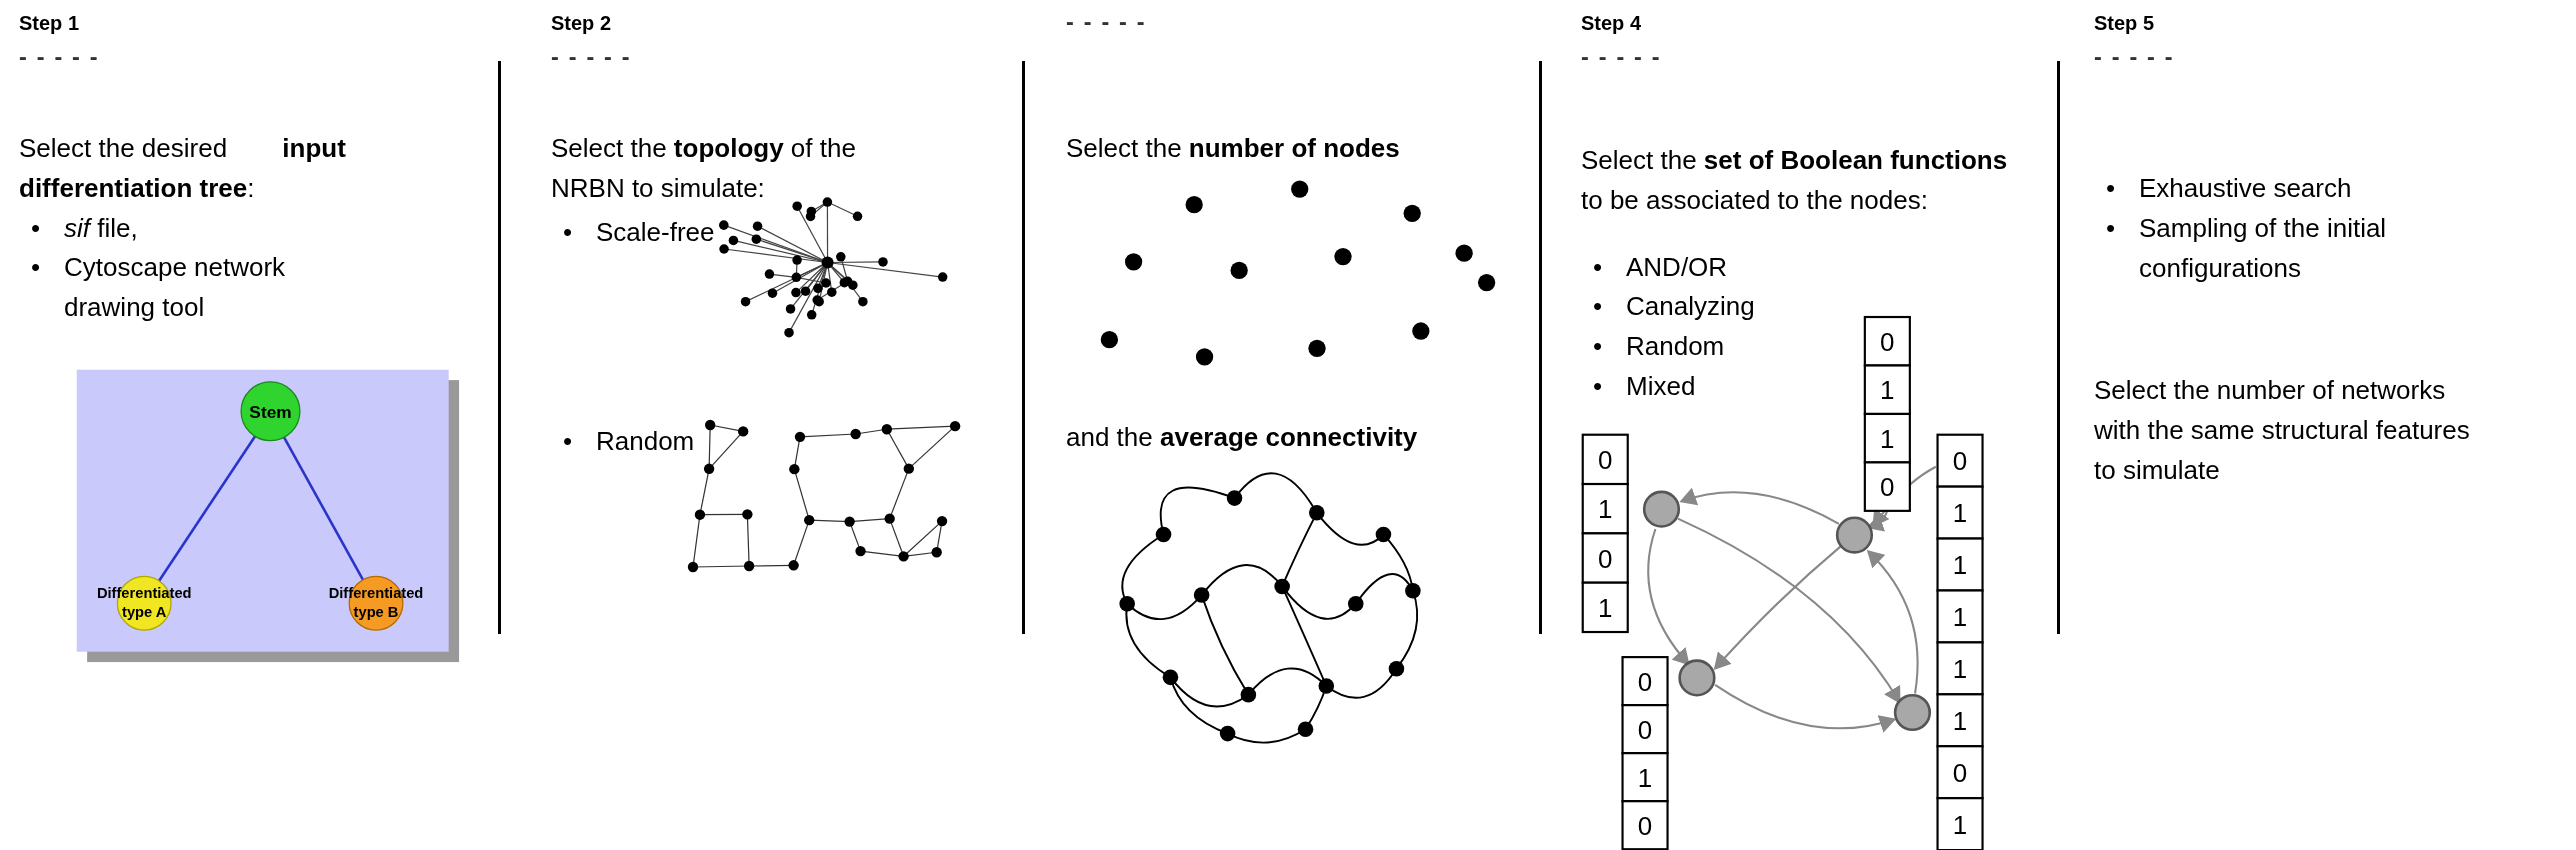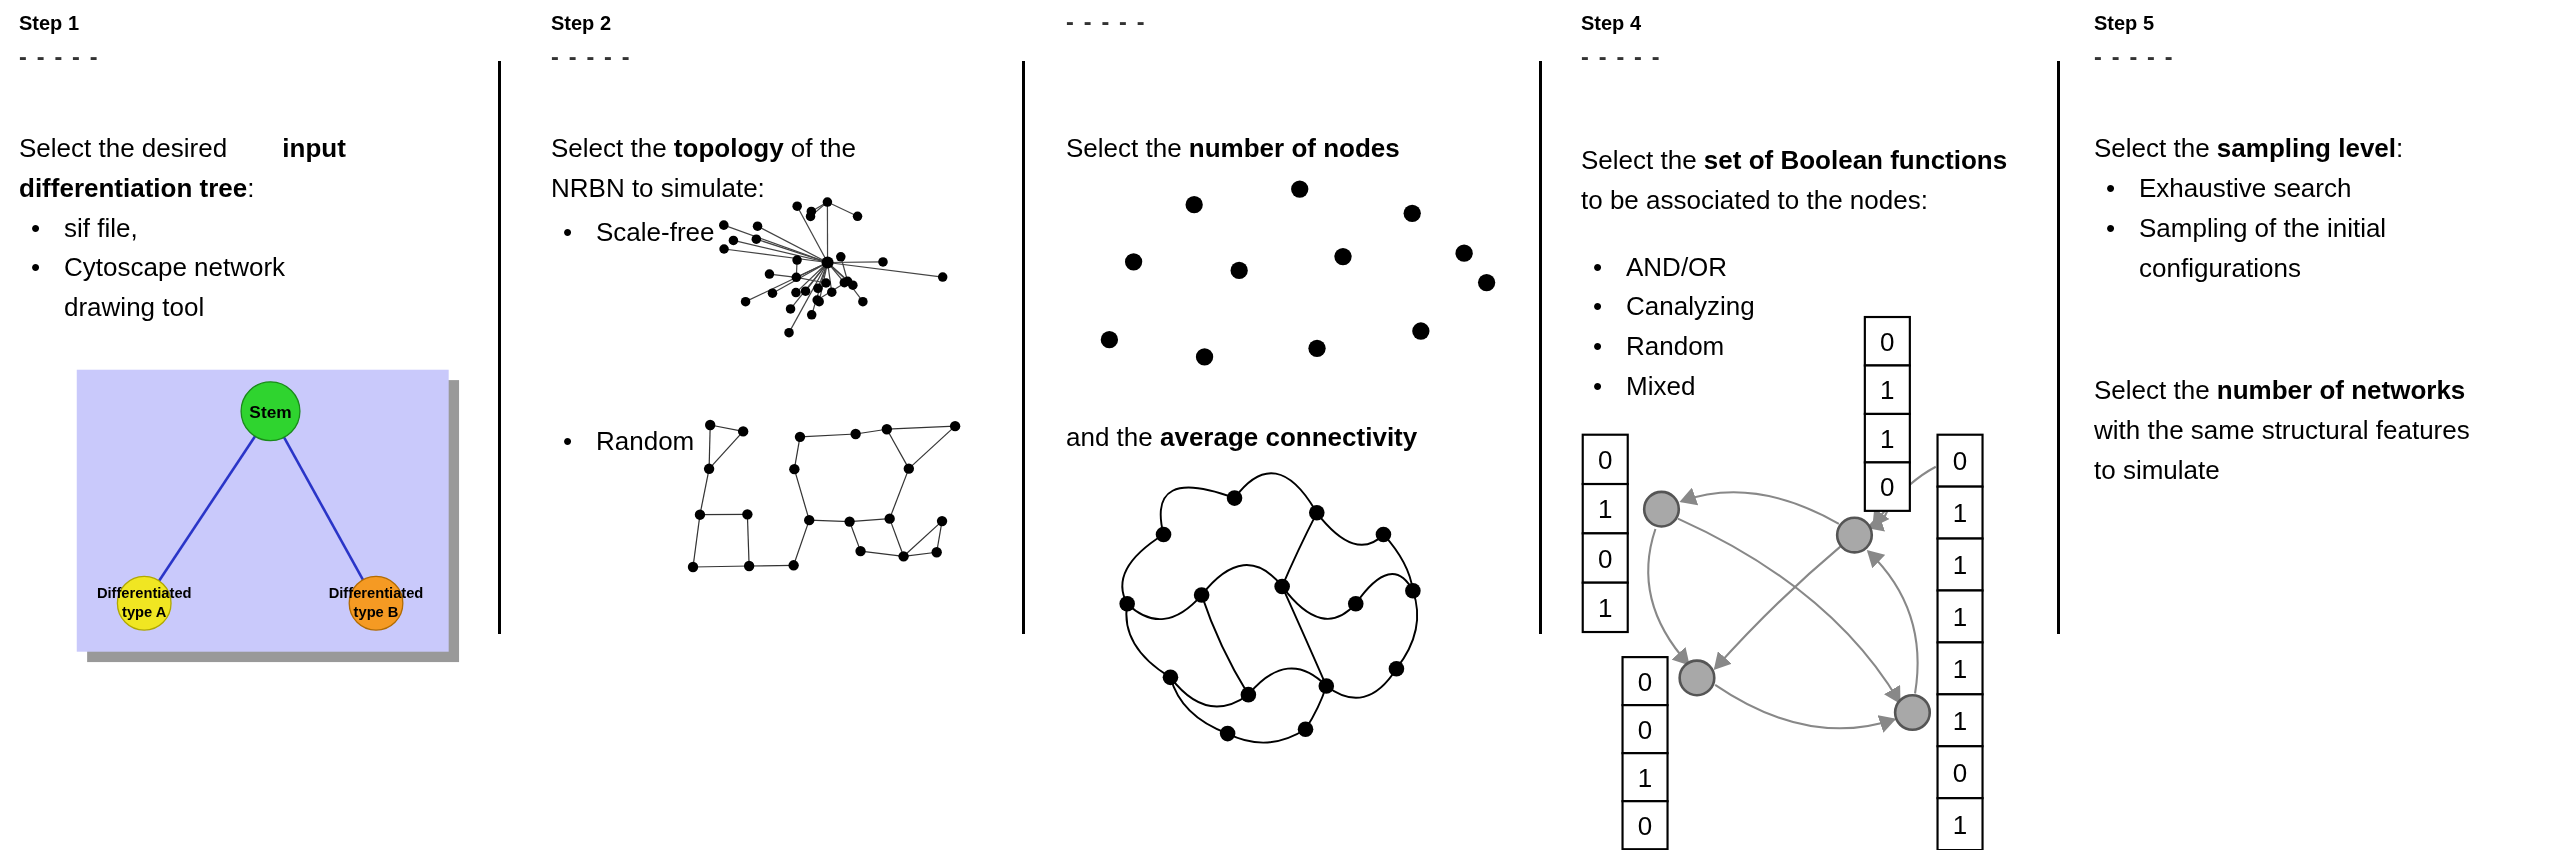--- a/index.html
+++ b/index.html
@@ -17,21 +17,21 @@
 </style>
 </head>
 <body>
 
 <section class="col" style="left:19px;width:472px">
   <h2 class="step-title">Step 1</h2>
   <div class="dashes">- - - - -</div>
   <p class="para" style="top:128px;width:372px"><span>Select the desired </span><span style="font-weight: bold; margin-left: 48px;">input differentiation tree</span><span>:</span></p>
   <div class="bullet" style="top:208px;width:363px">
     <span class="marker">•</span>
-    <span><span style="">sif</span><span> file,</span></span>
+    <span><span style="font-style: italic;">sif</span><span> file,</span></span>
   </div>
   <div class="bullet" style="top:247px;width:363px">
     <span class="marker">•</span>
     <span><span>Cytoscape network drawing tool</span></span>
   </div>
   <svg class="fig" id="fig-tree" style="left:56px;top:368px" width="391" height="301" viewBox="0 0 452 348">
       <rect x="14" y="14" width="430" height="326" fill="#999999"></rect>
       <rect x="2" y="2" width="430" height="326" fill="#c9c9fb"></rect>
       <line x1="226" y1="52" x2="80" y2="272" stroke="#2a35c8" stroke-width="3"></line>
       <line x1="226" y1="52" x2="348" y2="272" stroke="#2a35c8" stroke-width="3"></line>
@@ -318,24 +318,23 @@
       <circle cx="134" cy="432" r="20" fill="#a8a8a8" stroke="#555555" stroke-width="3"></circle>
       <circle cx="383" cy="472" r="20" fill="#a8a8a8" stroke="#555555" stroke-width="3"></circle>
     </svg>
 </section>
 
 <div class="vdiv" style="left:2057px"></div>
 
 <section class="col" style="left:2094px;width:481px">
   <h2 class="step-title">Step 5</h2>
   <div class="dashes">- - - - -</div>
-  <p class="para" style="top:128px;width:467px"><span>Select the </span><span style="font-weight: bold;">sampling level</span><span>:</span></p>
   <div class="bullet" style="top:168px;width:433px">
     <span class="marker">•</span>
     <span><span>Exhaustive search</span></span>
   </div>
   <div class="bullet" style="top:208px;width:433px">
     <span class="marker">•</span>
     <span><span>Sampling of the initial configurations</span></span>
   </div>
-  <p class="para" style="top:370px;width:385px"><span>Select the </span><span style="font-weight: bold;">number of networks</span><span> with the same structural features to simulate</span></p>
+  <p class="para" style="top:370px;width:385px"><span>Select the </span><span style="font-weight: normal;">number of networks</span><span> with the same structural features to simulate</span></p>
 </section>
 
 
 </body></html>

